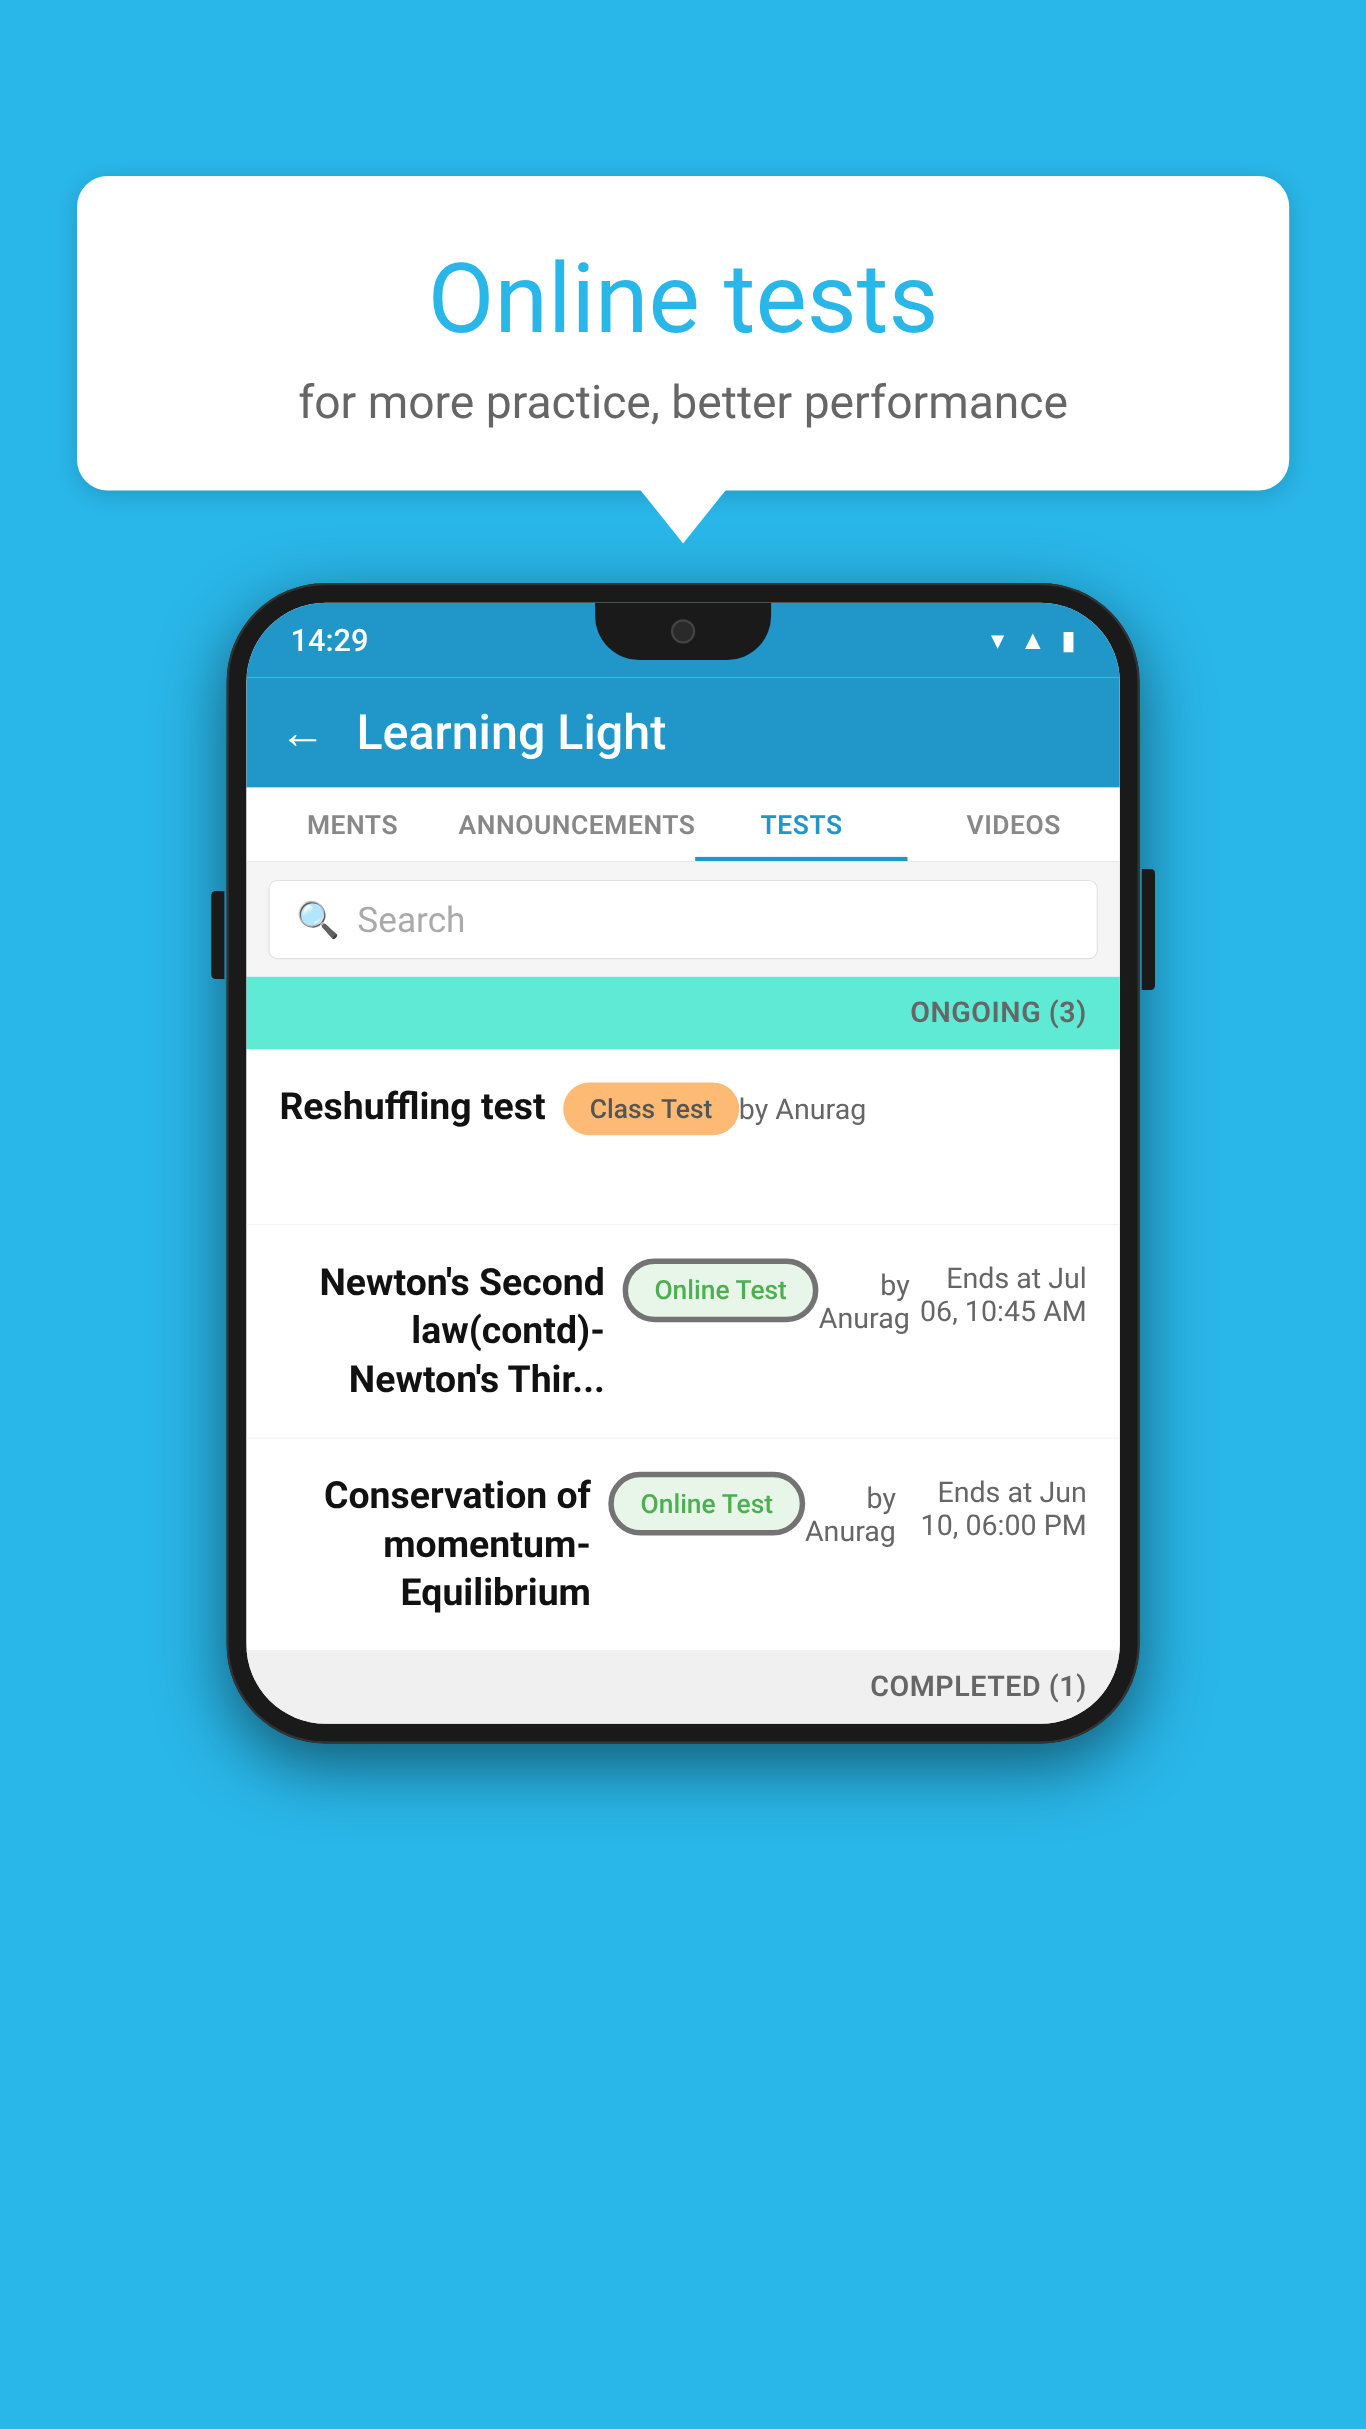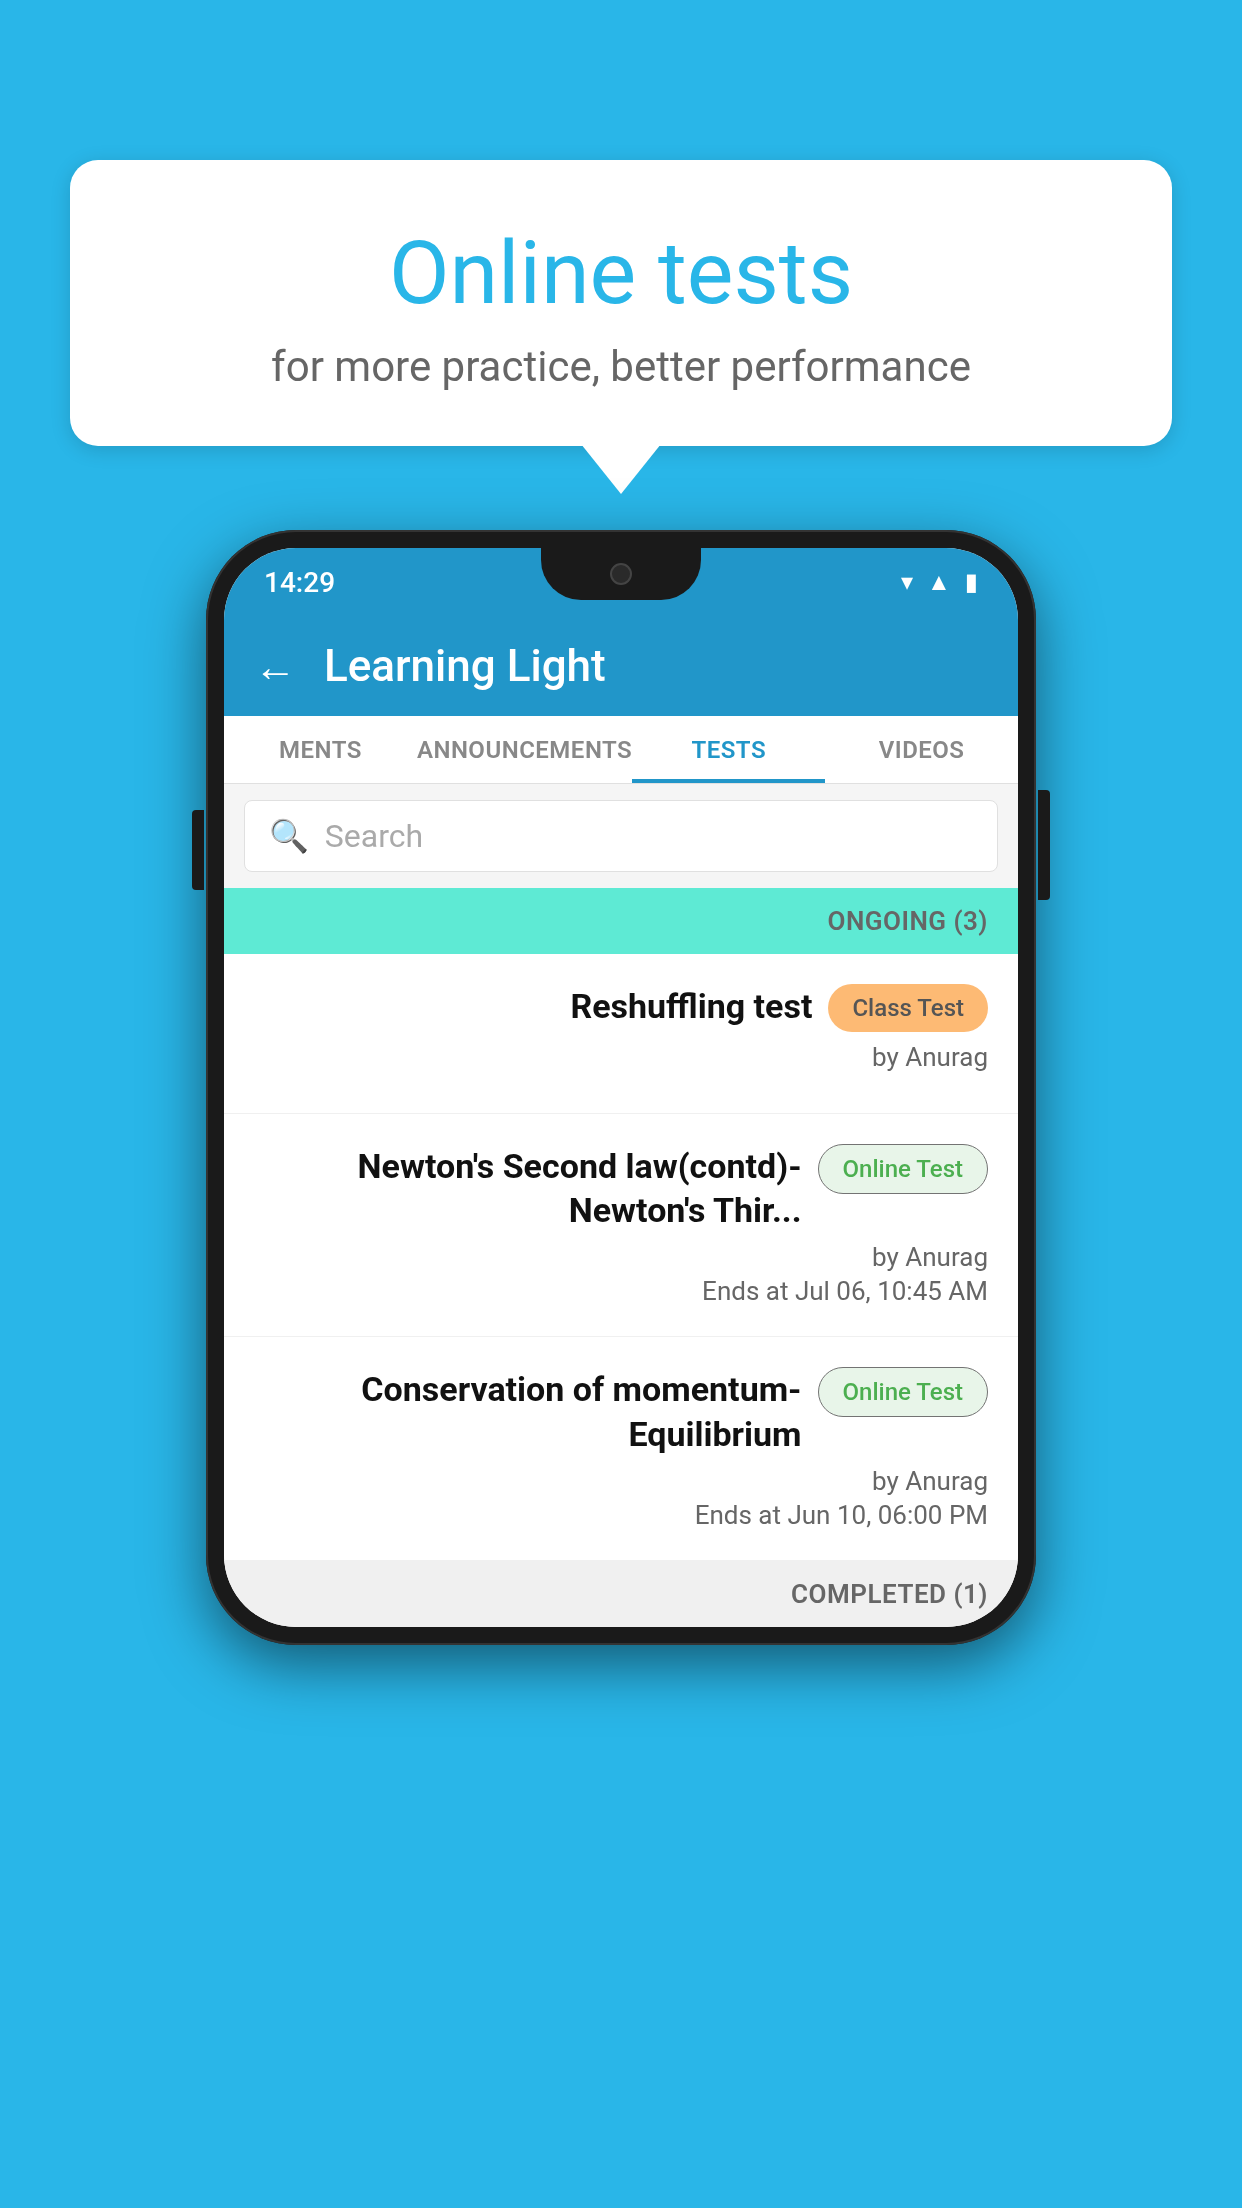--- a/index.html
+++ b/index.html
@@ -233,21 +233,21 @@
       letter-spacing: 0.5px;
       text-transform: uppercase;
     }
 
     
     .test-item {
       background: white;
       padding: 30px 30px 30px;
       border-bottom: 1px solid #f0f0f0;
       display: flex;
-      flex-direction: column;
+      flex-direction: row;
       position: relative;
       min-height: 160px;
     }
     .test-item-header {
       display: flex;
       justify-content: space-between;
       align-items: flex-start;
       gap: 16px;
     }
     .test-name {
@@ -265,21 +265,21 @@
       white-space: nowrap;
       flex-shrink: 0;
     }
     .badge-class {
       background: #fdba74;
       color: #555;
     }
     .badge-online {
       background: #e8f5e9;
       color: #4caf50;
-      border: 1px solid #737373;
+      border: 5px solid #737373;
     }
     .test-meta {
       margin-top: 10px;
       font-size: 26px;
       color: #666;
     }
     .test-meta-time {
       margin-top: 4px;
       font-size: 26px;
       color: #666;

